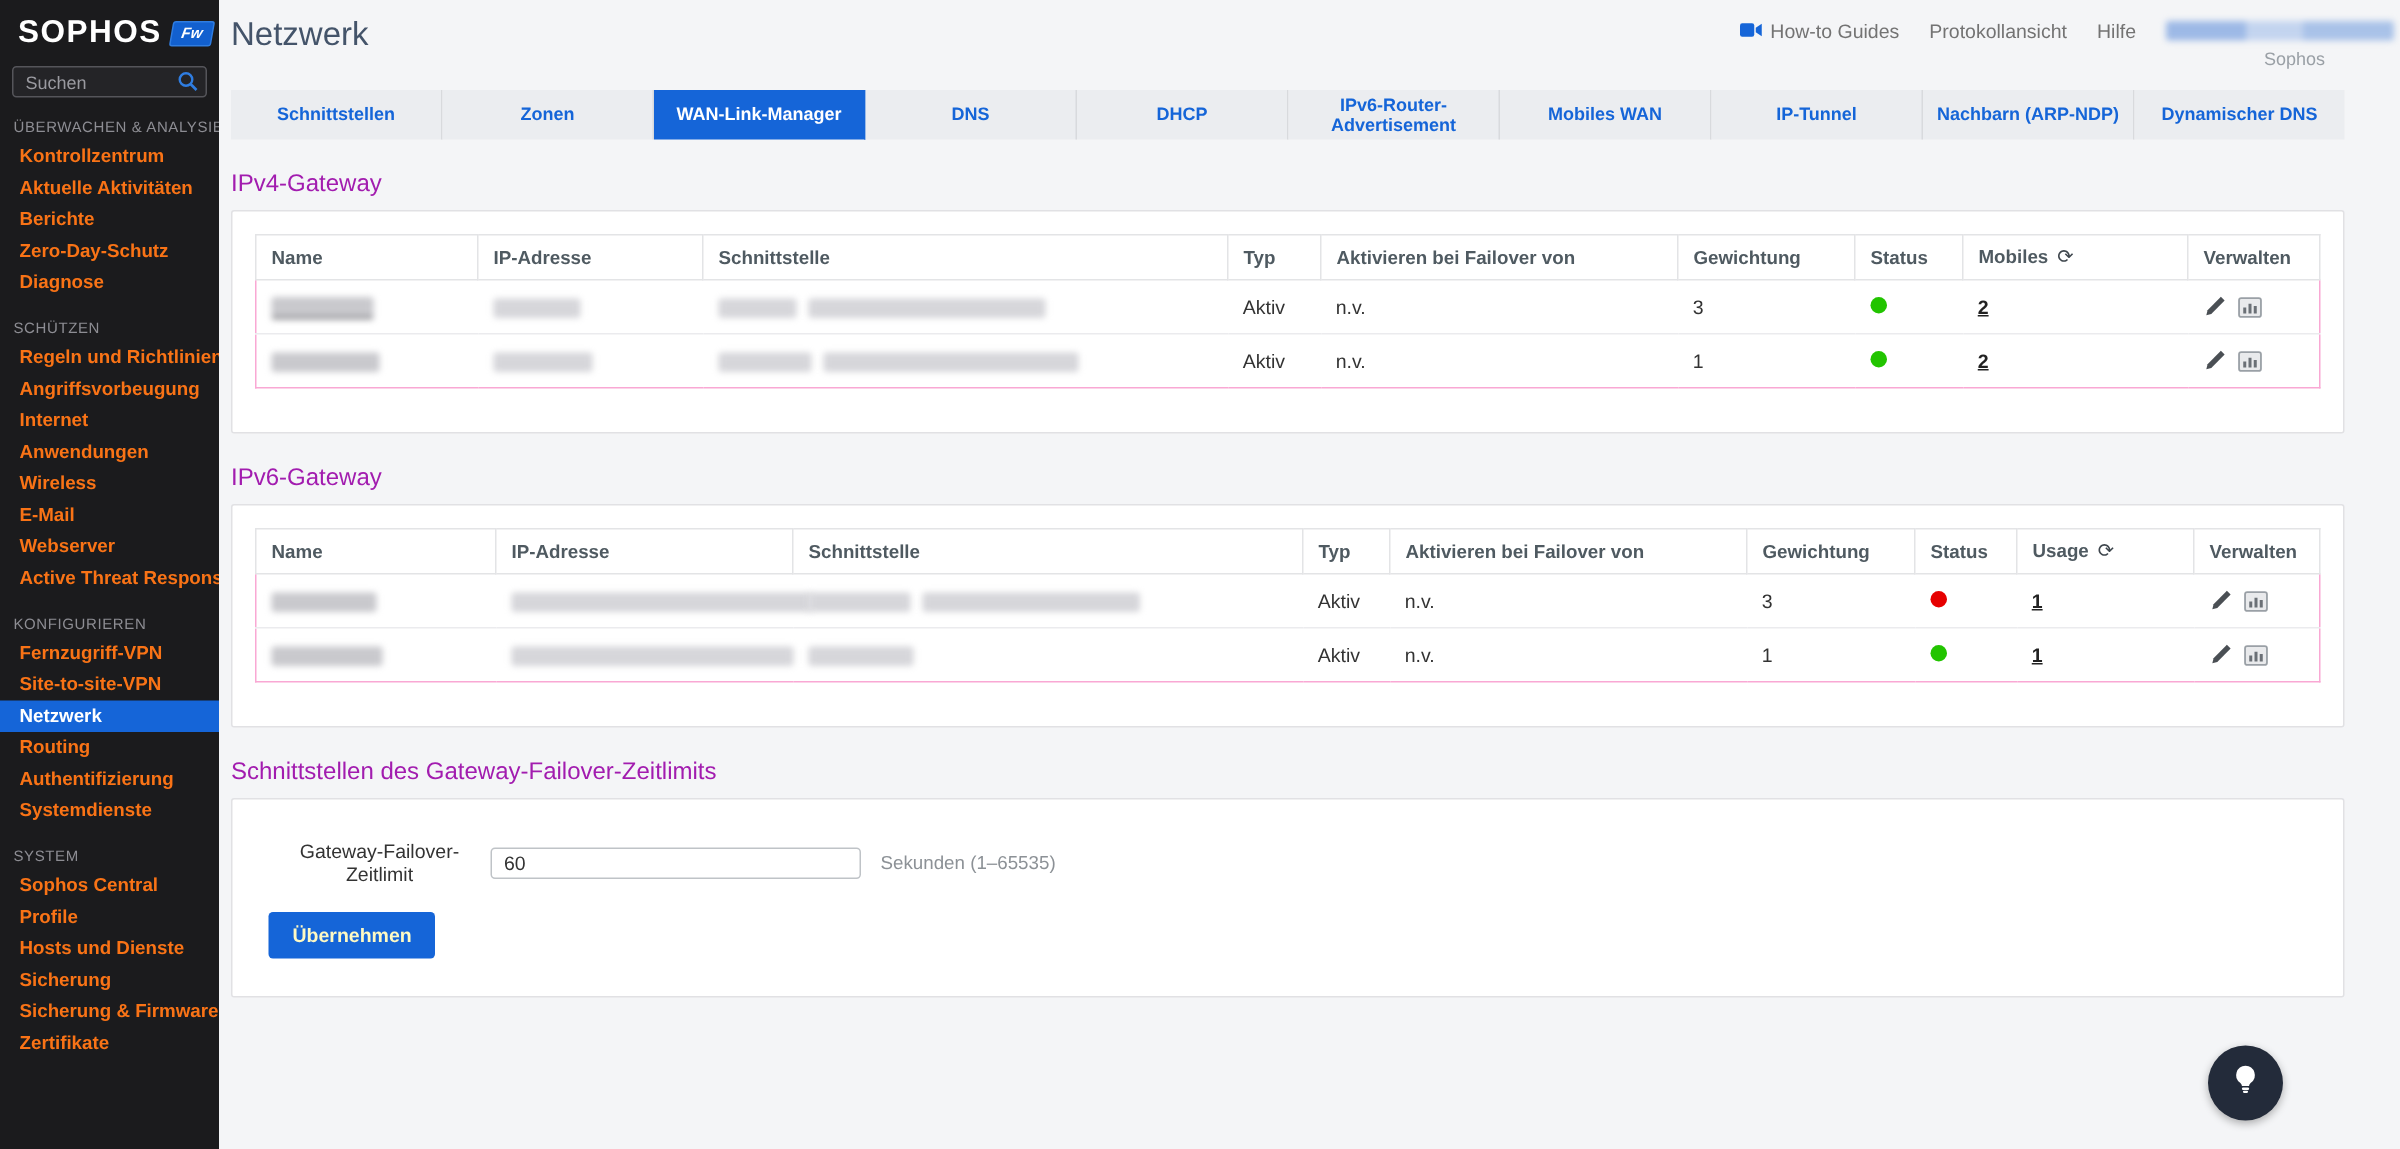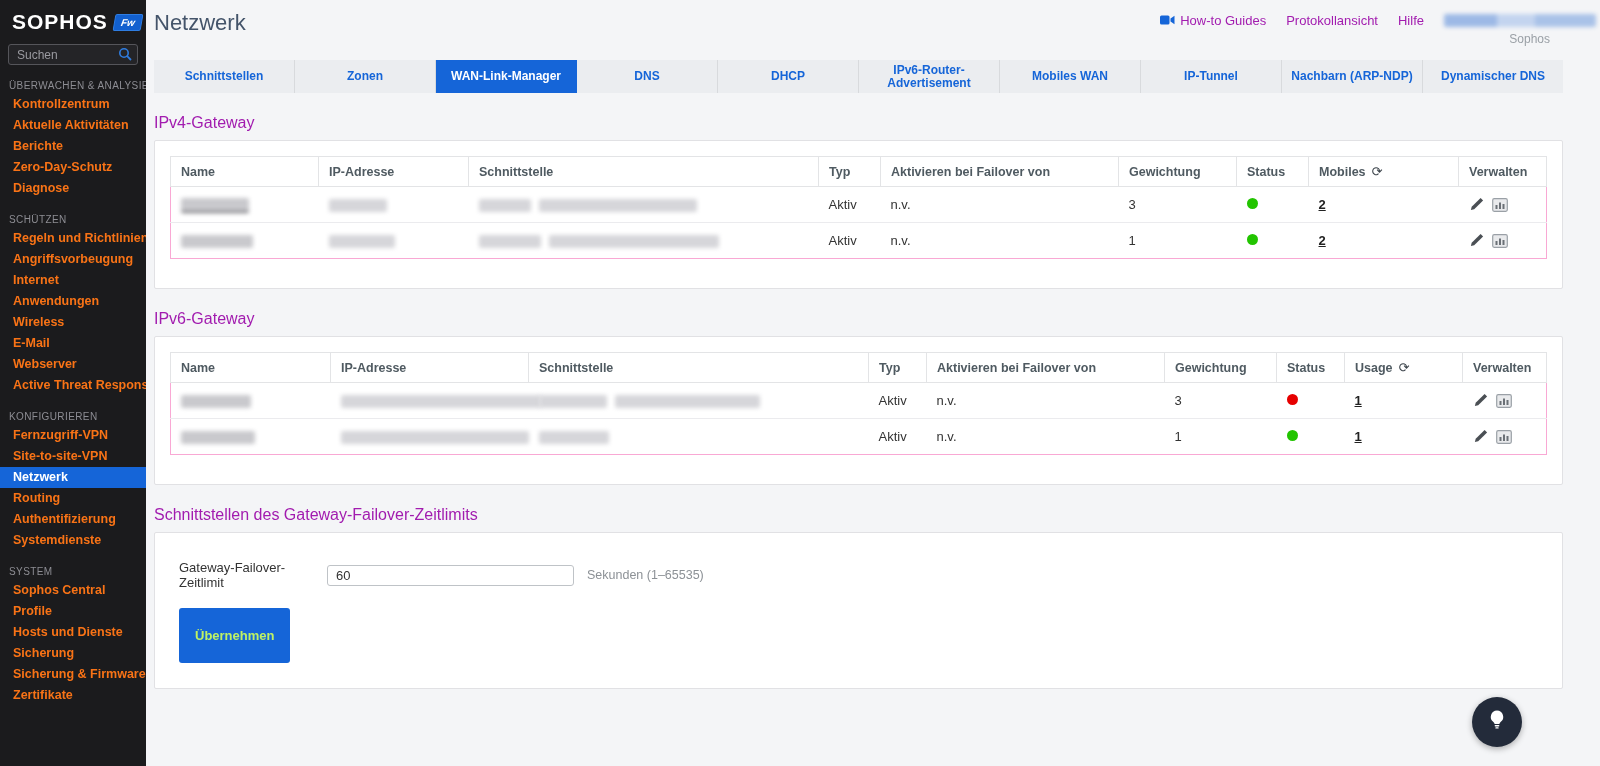--- a/index.html
+++ b/index.html
@@ -23,21 +23,21 @@
   .nav-item { height:21px; line-height:21px; padding-left:13px; font-size:12.5px; font-weight:600; color:#f97316;
               white-space:nowrap; cursor:pointer; }
   .nav-item.active { background:#1565d8; color:#fff; }
 
   
   .main { flex:1; padding:0 38px 0 8px; position:relative; }
   .topbar { position:relative; height:60px; }
   .page-title { position:absolute; left:0; top:10px; font-size:22px; font-weight:400; color:#44546a; }
   .top-right { position:absolute; top:13px; right:-33px; }
   .links-row { display:flex; align-items:center; gap:20px; }
-  .top-link { color:#a21caf; font-size:13px; text-decoration:none; display:flex; align-items:center; gap:5px; cursor:pointer; }
+  .top-link { color:#737373; font-size:13px; text-decoration:none; display:flex; align-items:center; gap:5px; cursor:pointer; }
   .account-chip { width:152px; height:13px; border-radius:2px; filter:blur(2px);
                   background:linear-gradient(90deg,#9db9e6 0 35%, #c3d4ef 35% 60%, #a9c2e8 60% 100%); }
   .account-caption { text-align:right; padding-right:46px; color:#9aa0a6; font-size:12px; margin-top:4px; }
 
   
   .tabs { display:flex; height:33px; }
   .tab { flex:1; display:flex; align-items:center; justify-content:center; background:#ebedf0; color:#1565d8;
          font-size:12px; font-weight:700; border-right:1px solid #d8dadd; cursor:pointer; text-align:center; line-height:13px; }
   .tab:last-child { border-right:none; }
   .tab.active { background:#1565d8; color:#fff; border-right-color:#1565d8; }
@@ -59,25 +59,25 @@
 
   .dot { display:inline-block; width:11px; height:11px; border-radius:50%; }
   .dot-green { background:#22c400; }
   .dot-red { background:#e60000; }
   .usage-link { color:#222; font-weight:600; text-decoration:underline; cursor:pointer; }
   .manage-icons { display:flex; align-items:center; gap:8px; }
   .icon-btn { cursor:pointer; display:inline-flex; }
 
   
   .fo-row { display:flex; align-items:center; padding:12px 0 0 9px; }
-  .fo-label { width:148px; font-size:13px; color:#333; }
+  .fo-label { width:148px; font-size:13px; color:#333;text-align:center; }
   .fo-input { width:247px; height:21px; border:1px solid #bfc3c7; border-radius:3px; padding:2px 8px; font-size:13px; color:#333; font-family:inherit; }
   .fo-hint { margin-left:13px; font-size:12.5px; color:#8c9196; }
-  .apply-btn { margin:18px 0 10px 9px; background:#1565d8; color:#bef264; border:none; border-radius:3px;
-               padding:20px 16px; font-size:13px; font-weight:600; cursor:pointer; font-family:inherit; }
+  .apply-btn { margin:18px 0 10px 9px; background:#1565d8; color:#fef9c3; border:none; border-radius:3px;
+               padding:8px 16px; font-size:13px; font-weight:600; cursor:pointer; font-family:inherit; }
 
   
   .fab { position:absolute; right:78px; bottom:19px; width:50px; height:50px; border-radius:50%;
          background:#232b3a; display:flex; align-items:center; justify-content:center; cursor:pointer;
          box-shadow:0 2px 6px rgba(0,0,0,.3); }
 </style>
 </head>
 <body>
 
 <div class="app">

